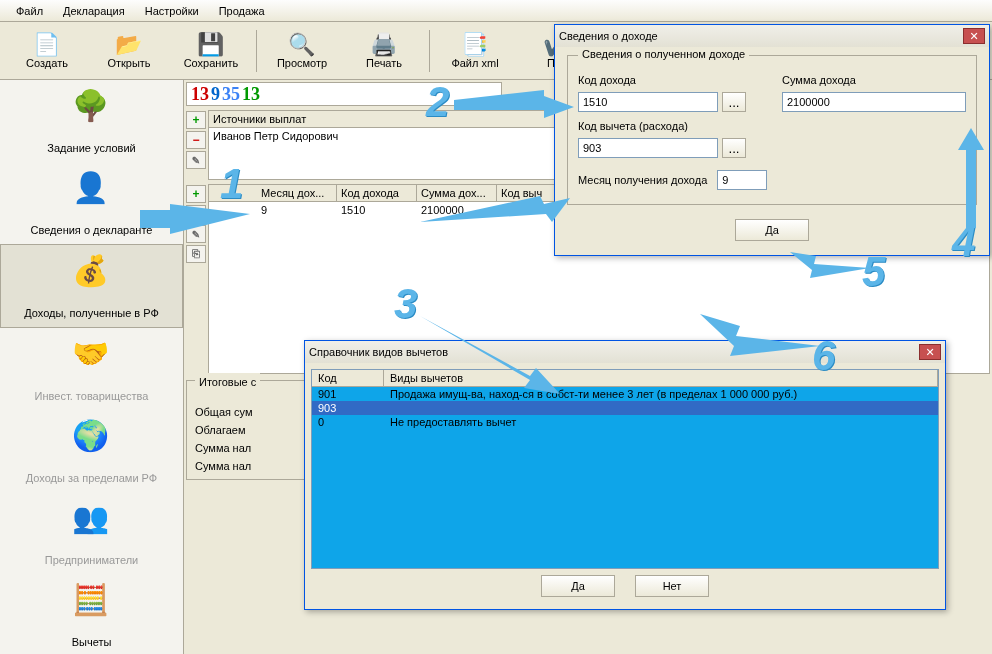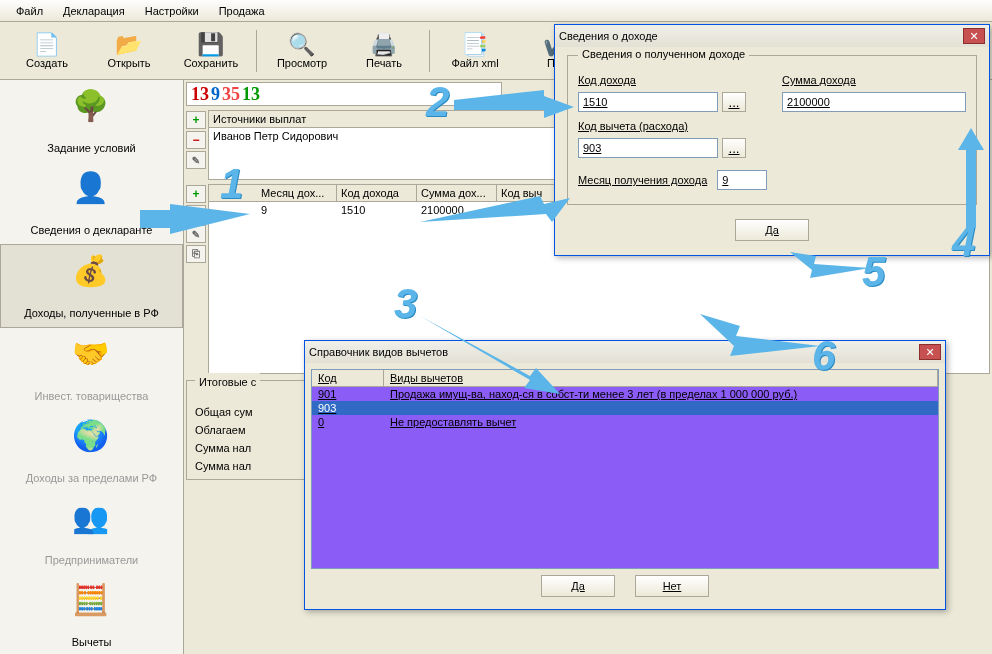--- a/index.html
+++ b/index.html
@@ -20,21 +20,21 @@
   .side-item { display: flex; flex-direction: column; align-items: center; padding: 8px 4px; text-align: center; }
   .side-item.selected { background: #e3e1d4; border: 1px solid #aca899; }
   .side-item .ico { font-size: 30px; height: 34px; display:flex; align-items:center; justify-content:center;}
   .side-item.disabled { color: #999; }
   .side-item .lbl { font-size: 11px; margin-top: 20px; }
 
   .main { flex: 1; background: #ece9d8; position: relative; padding: 2px; }
 
   .num-strip { height: 24px; background: #fff; border: 1px solid #aca899; display: flex; align-items: center; padding: 0 4px; width: 316px; }
   .num-strip span { margin-right: 2px; font-weight: bold; font-size: 18px; font-family: 'Comic Sans MS', cursive; }
-  .n13a { color:#cc0000;} .n9 { color:#0066cc;} .n35{color:#ef4444;} .n13b{color:#009900;}
+  .n13a { color:#cc0000;} .n9 { color:#0066cc;} .n35{color:#3b82f6;} .n13b{color:#009900;}
 
   .mini-tools { width: 22px; display: flex; flex-direction: column; }
   .mini-btn { width: 20px; height: 18px; border: 1px solid #aca899; background: #f4f3ee; margin: 1px 0; display:flex; align-items:center; justify-content:center; font-size:12px; font-weight:bold;}
   .plus { color: #009900; }
   .minus { color: #cc0000; }
   .doc-ico { font-size:10px; color:#666;}
 
   .section { display: flex; margin-top: 4px; }
   .list-box { flex: 1; background: #fff; border: 1px solid #aca899; }
   .list-header { background: #ece9d8; border-bottom: 1px solid #aca899; padding: 2px 4px; font-size:11px; border-right:1px solid #aca899;}
@@ -48,35 +48,35 @@
   .grid-row div { padding:2px 4px; font-size:11px;}
   .c-m{width:80px;margin-left:48px;} .c-kd{width:80px;} .c-s{width:80px;} .c-kv{width:60px;}
 
   .summary { margin-top:6px; border:1px solid #aca899; padding:4px 8px; font-size:11px; line-height:18px;}
   .summary-title { position:relative; top:-12px; background:#ece9d8; padding:0 4px; display:inline-block;}
 
   
   .dialog { position: absolute; background: #ece9d8; border: 1px solid #0054e3; box-shadow: 2px 2px 6px rgba(0,0,0,.3);}
   .dialog .titlebar { background: linear-gradient(#f0efe9,#e3e1d4); height: 22px; display:flex; align-items:center; justify-content:space-between; padding:0 4px; font-size:11px;}
   .dialog .close-x { width:22px; height:16px; background:#c75050; color:#fff; display:flex; align-items:center; justify-content:center; font-size:11px; border:1px solid #8b2e2e;}
-  .dlg-body { padding:8px 12px; font-size:11px;text-decoration:underline;}
+  .dlg-body { padding:8px 12px; font-size:11px;}
   .fieldset { border:1px solid #aca899; padding:10px 10px 14px 10px; margin-bottom:8px;}
   .fieldset-title { position:relative; top:-18px; background:#ece9d8; padding:0 4px; display:inline-block;}
   .form-row { display:flex; gap:20px; margin-top:-4px; margin-bottom:12px;}
   .form-col { flex:1; display:flex; flex-direction:column; }
   .form-col label{ margin-bottom:6px;}
   .txt { border:1px solid #7f9db9; background:#fff; height:20px; padding:2px 4px; font-size:11px;}
   .dots-btn { width:24px; height:20px; border:1px solid #aca899; background:linear-gradient(#fff,#ece9d8); margin-left:4px;}
   .btn { height:22px; min-width:74px; border:1px solid #aca899; background:linear-gradient(#fff,#ece9d8); font-size:11px;}
   .dlg-btns { display:flex; justify-content:center; gap:20px; padding:6px 0;}
 
   .dlg-income { top: 24px; right: 2px; width: 436px; }
   .dlg-ref { top: 340px; left: 304px; width: 642px; }
 
-  .ref-grid { background:#8b5cf6; border:1px solid #7f9db9; height:200px; overflow:hidden;}
+  .ref-grid { background:#0ea5e9; border:1px solid #7f9db9; height:200px; overflow:hidden;}
   .ref-head { display:flex; background:#ece9d8; border-bottom:1px solid #aca899;}
   .ref-head div { padding:2px 6px; border-right:1px solid #aca899; font-size:11px;}
   .rc-k{width:72px;} .rc-v{flex:1;}
   .ref-row{display:flex;}
   .ref-row div{padding:1px 6px; font-size:11px;}
   .ref-row.sel{ background:#316ac5; color:#fff;}
 
   
   .ann-num { position:absolute; font-size:42px; font-weight:bold; color:#5bb5e8; font-style:italic; font-family: Arial; text-shadow: 1px 1px 0 #2a8bc4;}
   .arrow { position:absolute; pointer-events:none; }

